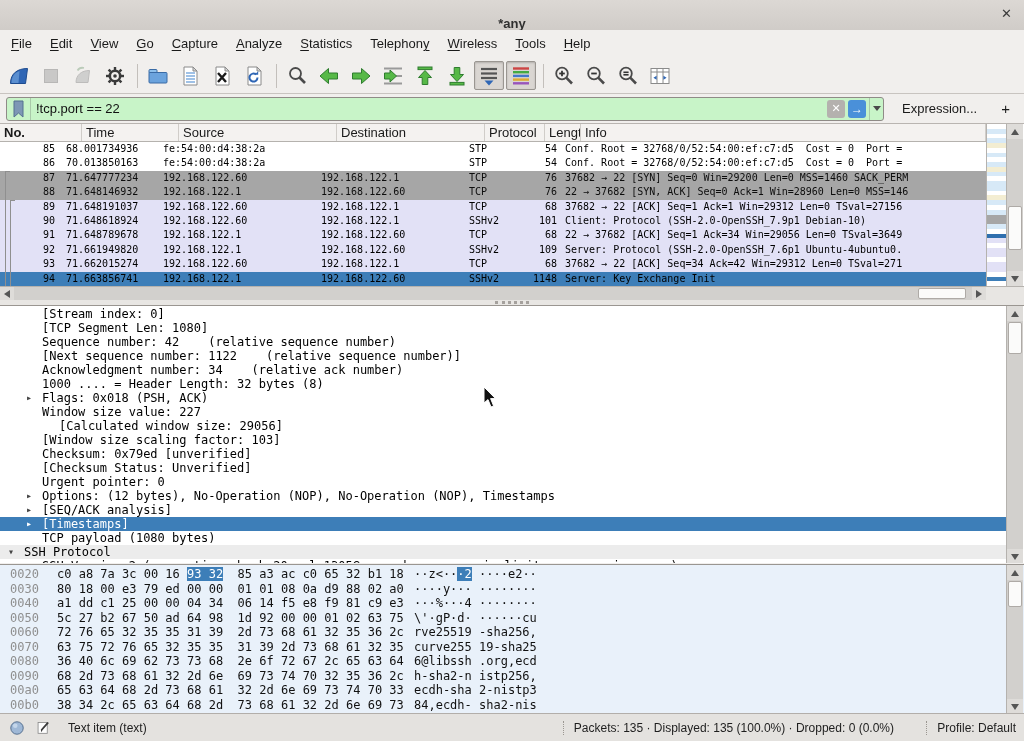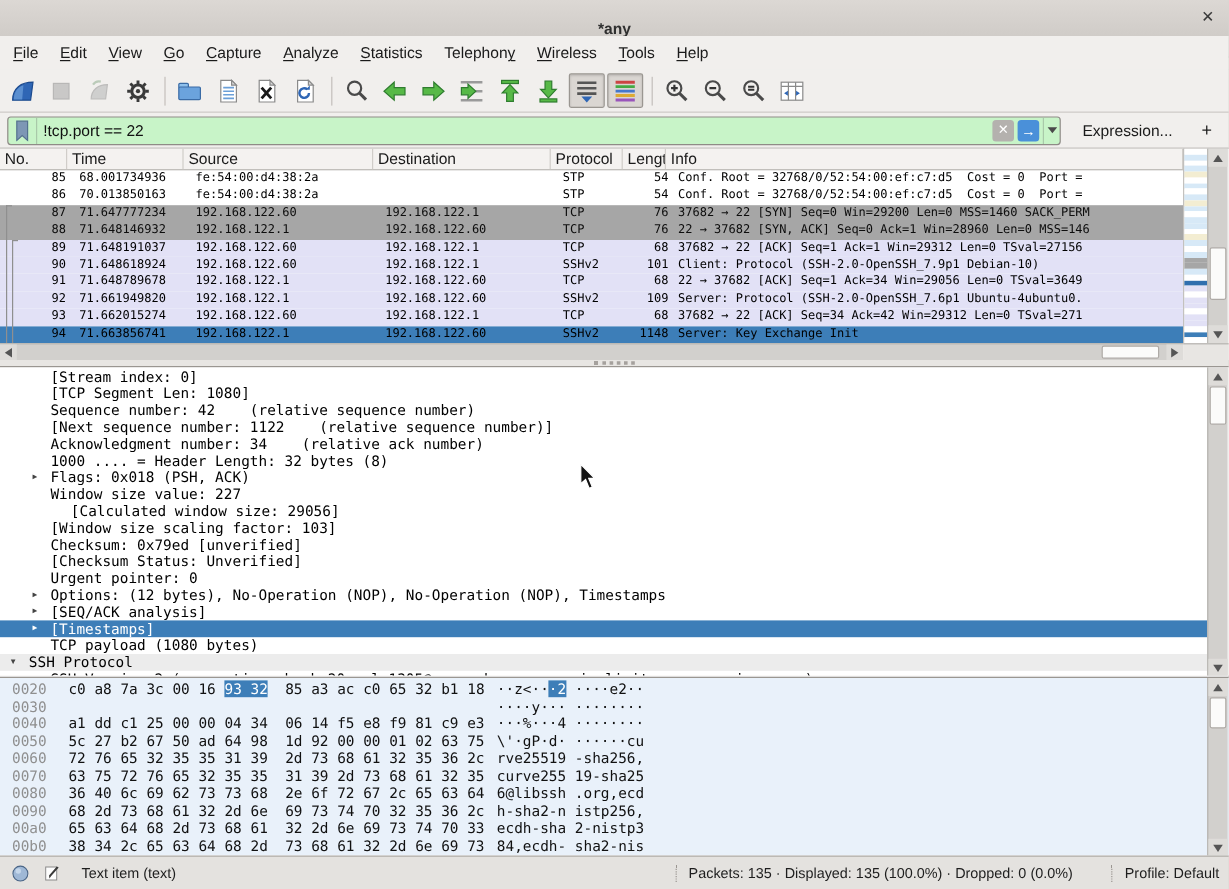--- a/index.html
+++ b/index.html
@@ -369,21 +369,21 @@
       <span class="fclear">✕</span>
       <span class="fapply">→</span>
       <span class="fcaret"></span>
     </div>
     <span class="fexpr">Expression...</span>
     <span class="fplus">+</span>
   </div>
 
   <div class="packetlist">
     <div class="plheader" id="plheader">
-        <div class="pl-col" style="width: 56px;">No.</div>
+        <div class="pl-col" style="width: 82px; font-weight: bold;">No.</div>
         <div class="pl-col" style="width: 97px;">Time</div>
         <div class="pl-col" style="width: 158px;">Source</div>
         <div class="pl-col" style="width: 148px;">Destination</div>
         <div class="pl-col" style="width: 60px;">Protocol</div>
         <div class="pl-col" style="width: 36px;">Length</div>
         <div class="pl-col" style="flex: 1 1 0%;">Info</div>
       </div>
     <div class="plbody" id="plbody">
         <div class="pl-row row-plain"><span class="pl-cell cell-no" style="width: 62px;">85</span><span class="pl-cell cell-time" style="width: 97px;">68.001734936</span><span class="pl-cell cell-src" style="width: 158px;">fe:54:00:d4:38:2a</span><span class="pl-cell cell-dst" style="width: 148px;"></span><span class="pl-cell cell-proto" style="width: 60px;">STP</span><span class="pl-cell cell-len" style="width: 36px;">54</span><span class="pl-cell cell-info">Conf. Root = 32768/0/52:54:00:ef:c7:d5  Cost = 0  Port = </span></div>
         <div class="pl-row row-plain"><span class="pl-cell cell-no" style="width: 62px;">86</span><span class="pl-cell cell-time" style="width: 97px;">70.013850163</span><span class="pl-cell cell-src" style="width: 158px;">fe:54:00:d4:38:2a</span><span class="pl-cell cell-dst" style="width: 148px;"></span><span class="pl-cell cell-proto" style="width: 60px;">STP</span><span class="pl-cell cell-len" style="width: 36px;">54</span><span class="pl-cell cell-info">Conf. Root = 32768/0/52:54:00:ef:c7:d5  Cost = 0  Port = </span></div>
@@ -478,21 +478,21 @@
     <div class="vscroll dt-vscroll">
       <div class="sb-arrow up" style="top:0;"></div>
       <div class="sb-thumb" style="top:16px;height:32px;"></div>
       <div class="sb-arrow down" style="bottom:0;"></div>
     </div>
   </div>
 
   <div class="hexpane">
     <div class="hx-rows" id="hexrows">
         <div class="hx-row"><span class="hx-off">0020</span><span class="hx-hex"><span>c0 a8 7a 3c 00 16 </span><span class="hx-hl">93 32</span><span>  85 a3 ac c0 65 32 b1 18</span></span><span class="hx-ascii"><span>··z&lt;··</span><span class="hx-hl">·2</span><span> ····e2··</span></span></div>
-        <div class="hx-row"><span class="hx-off">0030</span><span class="hx-ascii"><span>····y··· ········</span></span></div>
+        <div class="hx-row"><span class="hx-off">0030</span><span class="hx-hex"><span>80 18 00 e3 79 ed 00 00  01 01 08 0a d9 88 02 a0</span></span><span class="hx-ascii"><span>····y··· ········</span></span></div>
         <div class="hx-row"><span class="hx-off">0040</span><span class="hx-hex"><span>a1 dd c1 25 00 00 04 34  06 14 f5 e8 f9 81 c9 e3</span></span><span class="hx-ascii"><span>···%···4 ········</span></span></div>
         <div class="hx-row"><span class="hx-off">0050</span><span class="hx-hex"><span>5c 27 b2 67 50 ad 64 98  1d 92 00 00 01 02 63 75</span></span><span class="hx-ascii"><span>\'·gP·d· ······cu</span></span></div>
         <div class="hx-row"><span class="hx-off">0060</span><span class="hx-hex"><span>72 76 65 32 35 35 31 39  2d 73 68 61 32 35 36 2c</span></span><span class="hx-ascii"><span>rve25519 -sha256,</span></span></div>
         <div class="hx-row"><span class="hx-off">0070</span><span class="hx-hex"><span>63 75 72 76 65 32 35 35  31 39 2d 73 68 61 32 35</span></span><span class="hx-ascii"><span>curve255 19-sha25</span></span></div>
         <div class="hx-row"><span class="hx-off">0080</span><span class="hx-hex"><span>36 40 6c 69 62 73 73 68  2e 6f 72 67 2c 65 63 64</span></span><span class="hx-ascii"><span>6@libssh .org,ecd</span></span></div>
         <div class="hx-row"><span class="hx-off">0090</span><span class="hx-hex"><span>68 2d 73 68 61 32 2d 6e  69 73 74 70 32 35 36 2c</span></span><span class="hx-ascii"><span>h-sha2-n istp256,</span></span></div>
         <div class="hx-row"><span class="hx-off">00a0</span><span class="hx-hex"><span>65 63 64 68 2d 73 68 61  32 2d 6e 69 73 74 70 33</span></span><span class="hx-ascii"><span>ecdh-sha 2-nistp3</span></span></div>
         <div class="hx-row"><span class="hx-off">00b0</span><span class="hx-hex"><span>38 34 2c 65 63 64 68 2d  73 68 61 32 2d 6e 69 73</span></span><span class="hx-ascii"><span>84,ecdh- sha2-nis</span></span></div>
       </div>
     <div class="vscroll hx-vscroll">

